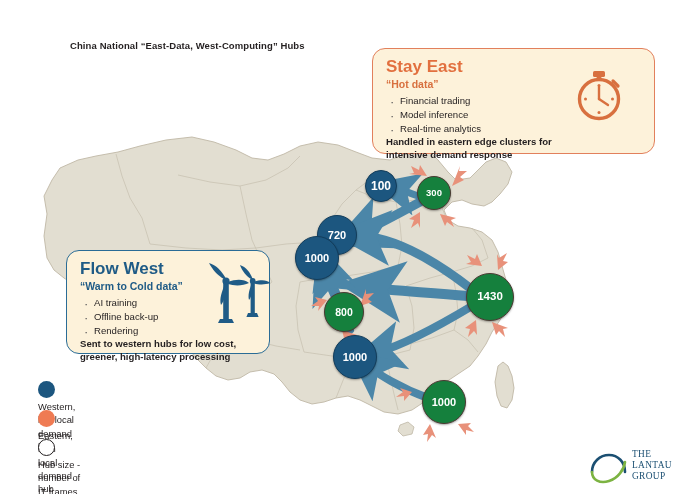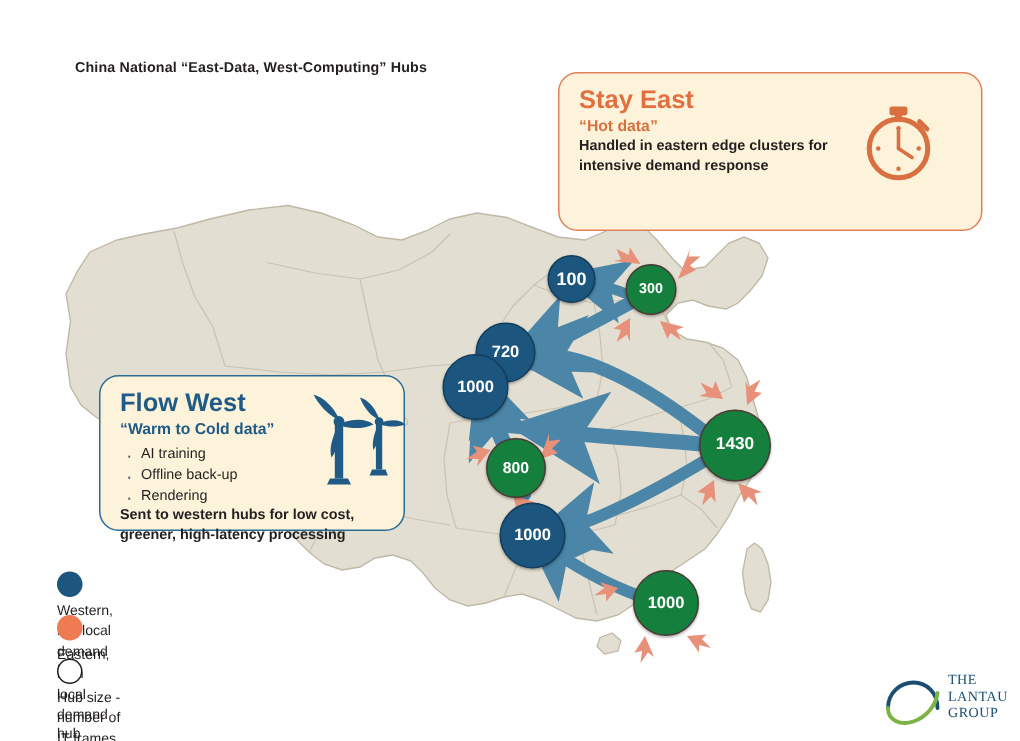--- a/index.html
+++ b/index.html
@@ -7,21 +7,21 @@
     width:680px;height:494px;
     background:#ffffff;
     font-family:"Liberation Sans", sans-serif;
     overflow:hidden;
     position:relative;
   }
   #root{position:absolute;left:0;top:0;width:680px;height:494px;}
 
   
   .page-title{
-    position:absolute;left:50px;top:40px;
+    position:absolute;left:70px;top:40px;
     font-size:9.5px;font-weight:bold;color:#231f20;
     letter-spacing:.1px;white-space:nowrap;
   }
 
   
   .map-layer{position:absolute;left:0;top:0;width:680px;height:494px;}
 
   
   .hub{
     position:absolute;border-radius:50%;
@@ -212,20 +212,25 @@
     <span>1000</span>
   </div>
   <div class="hub east" style="left:422px;top:380px;width:44px;height:44px;font-size:11px;">
     <span>1000</span>
   </div>
 
   <div class="callout east" style="left:372px;top:48px;width:283px;height:106px;">
     <div class="c-body" style="width:210px;">
       <div class="c-title">Stay East</div>
       <div class="c-sub">“Hot data”</div>
+      <ul>
+        <li>Financial trading</li>
+        <li>Model inference</li>
+        <li>Real-time analytics</li>
+      </ul>
       <div class="c-foot">Handled in eastern edge clusters for intensive demand response</div>
     </div>
     <svg class="c-icon" style="left:196px;top:14px;" width="60" height="62" viewBox="0 0 60 62">
       <circle cx="30" cy="36" r="19.5" fill="none" stroke="#d8703f" stroke-width="3.4"></circle>
       <rect x="24" y="8" width="12" height="6" rx="1.6" fill="#d8703f"></rect>
       <rect x="27.6" y="13" width="4.8" height="5" fill="#d8703f"></rect>
       <path d="M44,18 l5,5" stroke="#d8703f" stroke-width="3.2" stroke-linecap="round"></path>
       <path d="M30,36 L30,24" stroke="#d8703f" stroke-width="2.4" stroke-linecap="round"></path>
       <path d="M30,36 L39,42" stroke="#d8703f" stroke-width="2.4" stroke-linecap="round"></path>
       <circle cx="30" cy="22.5" r="1.5" fill="#d8703f"></circle>

